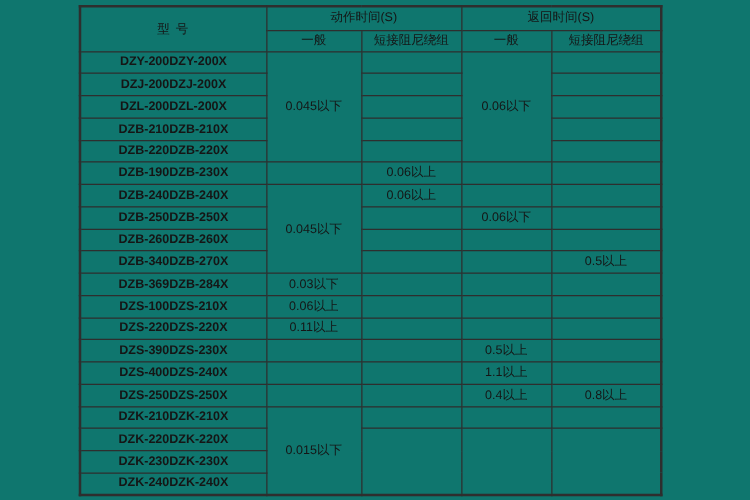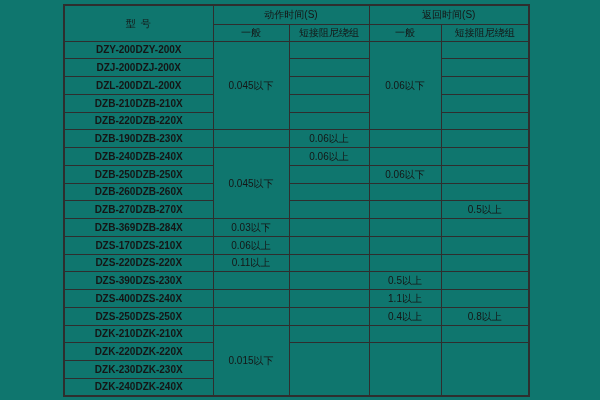--- a/index.html
+++ b/index.html
@@ -101,34 +101,34 @@
           <td>0.06以下</td>
           <td></td>
         </tr>
         <tr>
           <td class="model-cell"><span>DZB-260</span><span>DZB-260X</span></td>
           <td></td>
           <td></td>
           <td></td>
         </tr>
         <tr>
-          <td class="model-cell"><span>DZB-270</span><span>DZB-270X</span></td>
+          <td class="model-cell"><span>DZB-340</span><span>DZB-270X</span></td>
           <td></td>
           <td></td>
           <td>0.5以上</td>
         </tr>
         <tr>
           <td class="model-cell"><span>DZB-369</span><span>DZB-284X</span></td>
           <td>0.03以下</td>
           <td></td>
           <td></td>
           <td></td>
         </tr>
         <tr>
-          <td class="model-cell"><span>DZS-170</span><span>DZS-210X</span></td>
+          <td class="model-cell"><span>DZS-100</span><span>DZS-210X</span></td>
           <td>0.06以上</td>
           <td></td>
           <td></td>
           <td></td>
         </tr>
         <tr>
           <td class="model-cell"><span>DZS-220</span><span>DZS-220X</span></td>
           <td>0.11以上</td>
           <td></td>
           <td></td>

